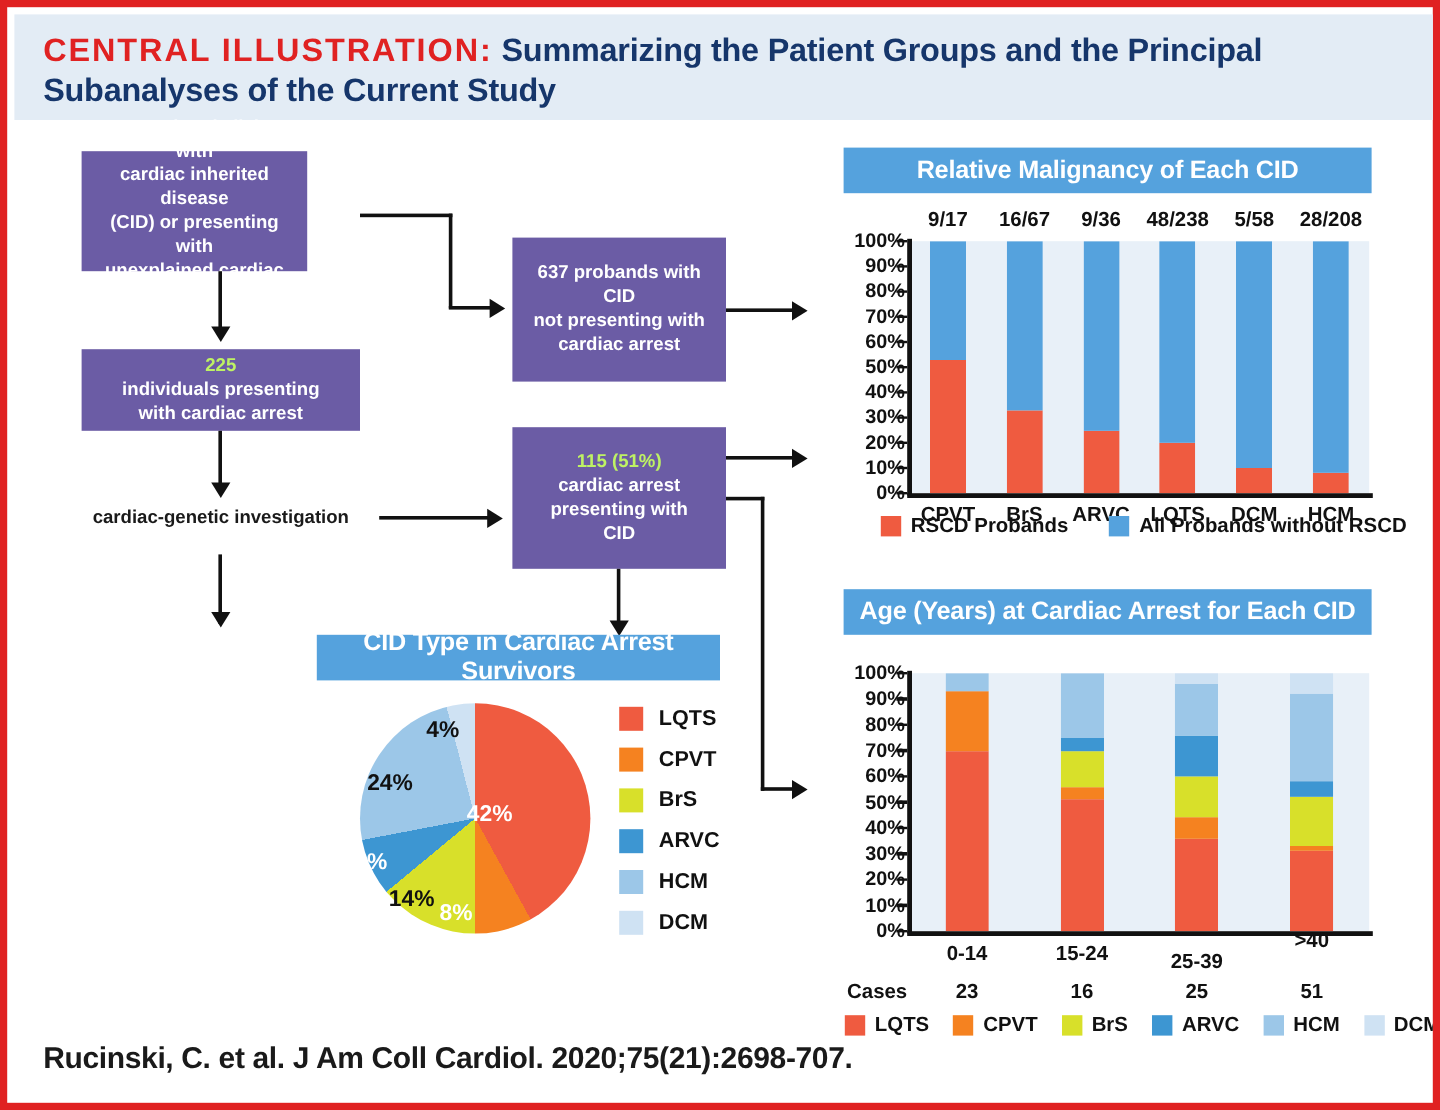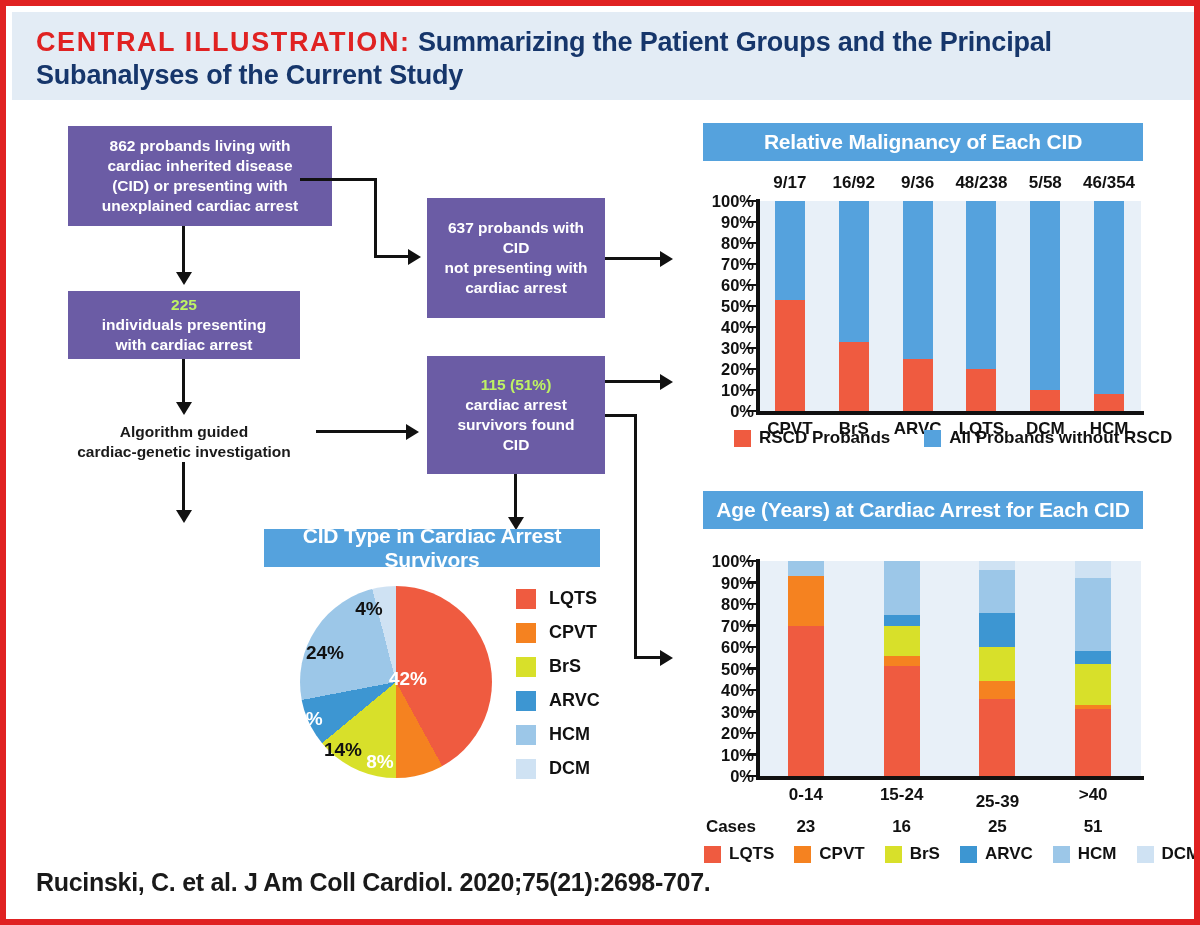--- a/index.html
+++ b/index.html
@@ -191,50 +191,49 @@
 </style>
 </head>
 <body>
 
 <div id="page">
 
   <div id="header-band">
     <div id="header-title"><span class="ci">CENTRAL ILLUSTRATION:</span> <span>Summarizing the Patient Groups and the Principal Subanalyses of the Current Study</span></div>
   </div>
 
-  <div class="flowbox abs" style="left:62px;top:120px;width:264px;height:100px;">
+  <div class="flowbox abs" style="left:62px;top:120px;width:188px;height:100px;">
     <div>862 probands living with</div>
     <div>cardiac inherited disease</div>
     <div>(CID) or presenting with</div>
     <div>unexplained cardiac arrest</div>
   </div>
 
   <div class="flowbox abs" style="left:62px;top:285px;width:232px;height:68px;">
     <div class="hl">225</div>
     <div>individuals presenting</div>
     <div>with cardiac arrest</div>
   </div>
 
   <div class="plainlabel" style="left:62px;top:416px;width:232px;">
-    <div>Algorithm guided</div>
     <div>cardiac-genetic investigation</div>
   </div>
 
 
   <div class="flowbox abs" style="left:421px;top:192px;width:178px;height:120px;">
     <div>637 probands with</div>
     <div>CID</div>
     <div>not presenting with</div>
     <div>cardiac arrest</div>
   </div>
 
   <div class="flowbox abs" style="left:421px;top:350px;width:178px;height:118px;">
     <div class="hl">115 (51%)</div>
     <div>cardiac arrest</div>
-    <div>survivors found</div>
+    <div>presenting with</div>
     <div>CID</div>
   </div>
 
   <div class="conn" style="left:176px;top:220px;width:3px;height:48px;"></div>
   <div class="arrowhead down" style="left:170px;top:266px;"></div>
 
   <div class="conn" style="left:294px;top:172px;width:77px;height:3px;"></div>
   <div class="conn" style="left:368px;top:172px;width:3px;height:79px;"></div>
   <div class="conn" style="left:368px;top:249px;width:36px;height:3px;"></div>
   <div class="arrowhead" style="left:402px;top:243px;"></div>
@@ -314,25 +313,25 @@
           <div class="seg" style="bottom:0px;height:21px;background:#ef5b40;"></div>
           <div class="seg" style="bottom:21px;height:189px;background:#55a2dd;"></div>
         </div>
         <div class="bar" style="left:408.08333333333337px;top:35px;width:30px;height:210px;bottom:auto;">
           <div class="seg" style="bottom:0px;height:16.8px;background:#ef5b40;"></div>
           <div class="seg" style="bottom:16.8px;height:193.20000000000002px;background:#55a2dd;"></div>
         </div>
       </div>
     <div id="c1-toplabels">
         <div class="toplabel" style="left:58.91666666666667px;top:7px;width:90px;">9/17</div>
-        <div class="toplabel" style="left:122.75px;top:7px;width:90px;">16/92</div>
+        <div class="toplabel" style="left:122.75px;top:7px;width:90px;">16/67</div>
         <div class="toplabel" style="left:186.58333333333334px;top:7px;width:90px;">9/36</div>
         <div class="toplabel" style="left:250.41666666666669px;top:7px;width:90px;">48/238</div>
         <div class="toplabel" style="left:314.25000000000006px;top:7px;width:90px;">5/58</div>
-        <div class="toplabel" style="left:378.08333333333337px;top:7px;width:90px;">46/354</div>
+        <div class="toplabel" style="left:378.08333333333337px;top:7px;width:90px;">28/208</div>
       </div>
     <div id="c1-xlabels">
         <div class="xtick-label" style="left:58.91666666666667px;top:253px;width:90px;">CPVT</div>
         <div class="xtick-label" style="left:122.75px;top:253px;width:90px;">BrS</div>
         <div class="xtick-label" style="left:186.58333333333334px;top:253px;width:90px;">ARVC</div>
         <div class="xtick-label" style="left:250.41666666666669px;top:253px;width:90px;">LQTS</div>
         <div class="xtick-label" style="left:314.25000000000006px;top:253px;width:90px;">DCM</div>
         <div class="xtick-label" style="left:378.08333333333337px;top:253px;width:90px;">HCM</div>
       </div>
     <div class="legend-row" id="c1-legend" style="left:48px;top:262px;width:420px;justify-content:flex-start;">
@@ -445,21 +444,21 @@
           <div class="seg" style="bottom:70.95px;height:40.85px;background:#d8e02a;"></div>
           <div class="seg" style="bottom:111.8px;height:12.9px;background:#3d96d2;"></div>
           <div class="seg" style="bottom:124.69999999999999px;height:73.10000000000001px;background:#9cc7e8;"></div>
           <div class="seg" style="bottom:197.8px;height:17.2px;background:#cfe2f3;"></div>
         </div>
       </div>
     <div id="c3-xlabels">
         <div class="xtick-label" style="left:71.875px;top:239px;width:96px;">0-14</div>
         <div class="xtick-label" style="left:167.625px;top:239px;width:96px;">15-24</div>
         <div class="xtick-label" style="left:263.375px;top:246px;width:96px;">25-39</div>
-        <div class="xtick-label" style="left:359.125px;top:239px;width:96px;">&gt;40</div>
+        <div class="xtick-label" style="left:359.125px;top:228px;width:96px;">&gt;40</div>
       </div>
     <div class="xtick-label" id="c3-cases-label" style="left:0px;top:271px;width:70px;text-align:right;">Cases</div>
     <div id="c3-cases">
         <div class="xtick-label" style="left:71.875px;top:271px;width:96px;">23</div>
         <div class="xtick-label" style="left:167.625px;top:271px;width:96px;">16</div>
         <div class="xtick-label" style="left:263.375px;top:271px;width:96px;">25</div>
         <div class="xtick-label" style="left:359.125px;top:271px;width:96px;">51</div>
       </div>
     <div class="legend-row" id="c3-legend" style="left:18px;top:298px;width:450px;">
         <div class="legend-item" style="margin-right:20px;">

